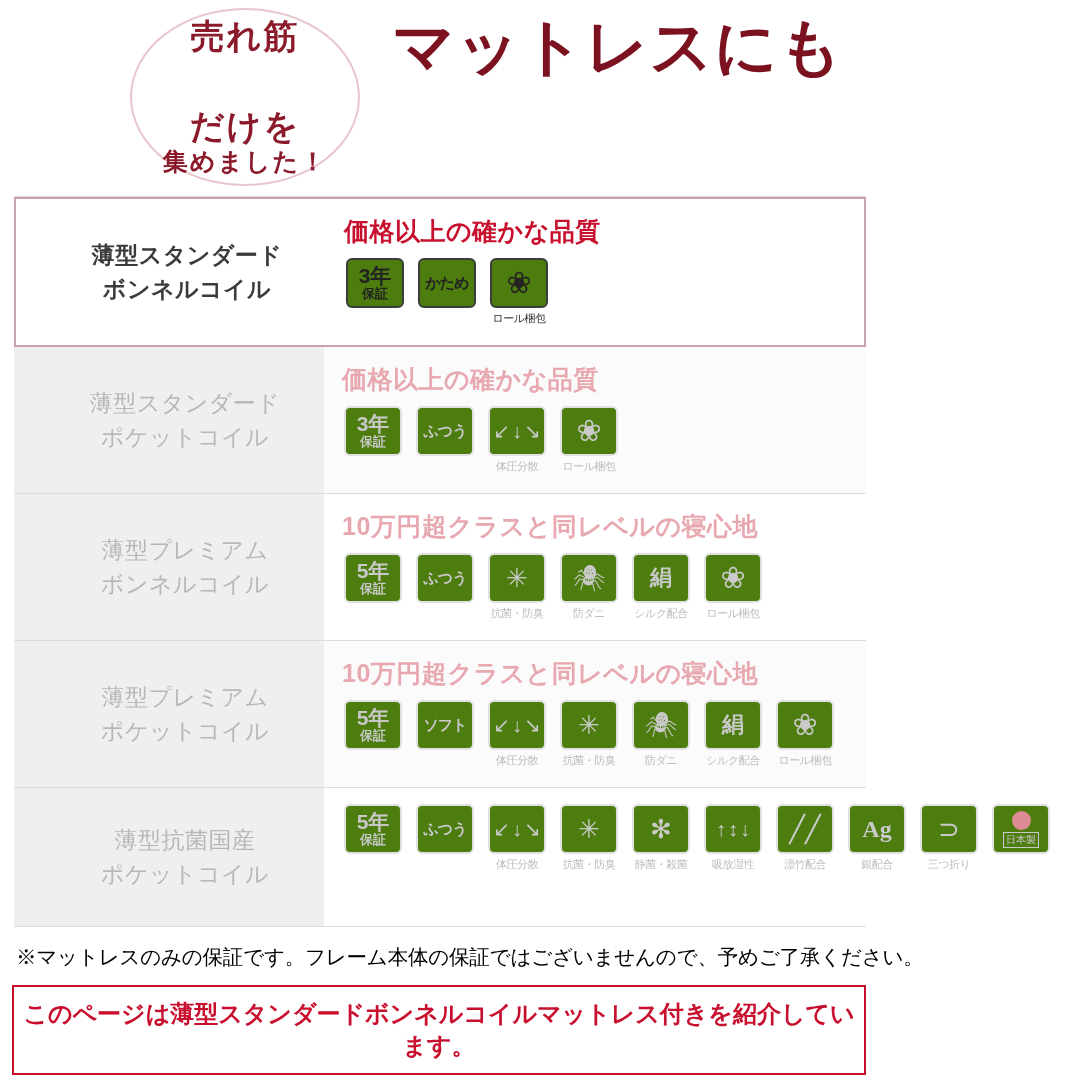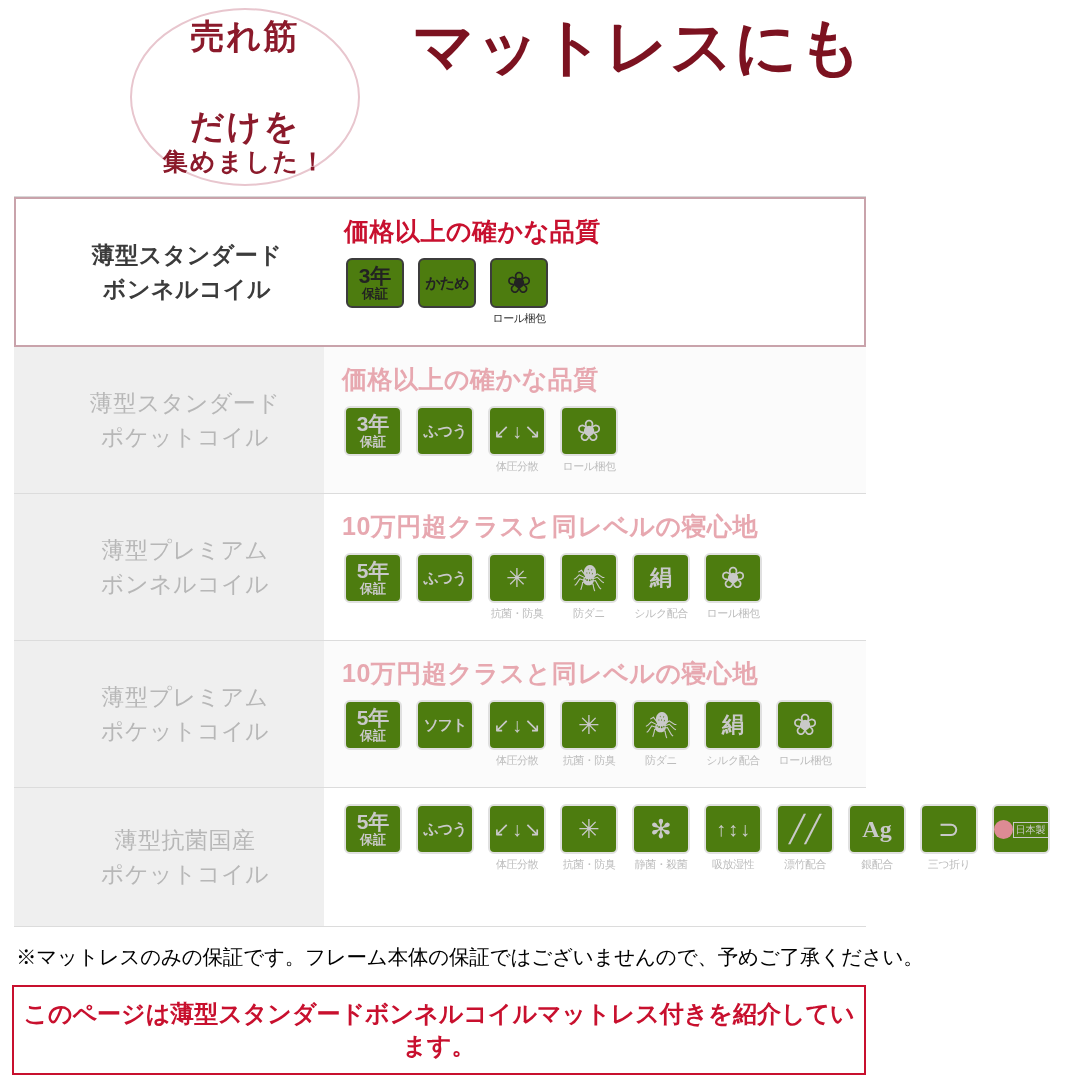--- a/index.html
+++ b/index.html
@@ -46,21 +46,21 @@
     letter-spacing: 2px;
     line-height: 1.22;
     color: #8b1a2b;
   }
   .badge-line.l1 { font-size: 34px; }
   .badge-line.l2 { font-size: 34px; margin-top: 48px; }
   .badge-line.l3 { font-size: 25px; }
 
   .headline {
     position: absolute;
-    left: 412px;
+    left: 392px;
     top: 14px;
     color: #7c1220;
     font-family: "DejaVu Serif", serif;
     font-weight: bold;
     line-height: 1.06;
     letter-spacing: 1px;
   }
   .headline .h1 { font-size: 62px; display: block; }
   .headline .h2 { font-size: 62px; display: block; }
 
@@ -162,21 +162,21 @@
   .box .word { font-size: 17px; font-weight: bold; letter-spacing: -1px; }
   .box .word.sm2 { font-size: 15px; }
   .box .kanji { font-size: 22px; font-weight: bold; }
   .box .ag { font-size: 24px; font-weight: bold; font-family: "Liberation Serif", serif; }
 
   
   .glyph { font-size: 26px; line-height: 1; }
   .spiral { font-size: 30px; line-height: 1; }
   .jp-flag {
     width: 58px; height: 50px;
-    display: flex; flex-direction: row;
+    display: flex; flex-direction: column;
     align-items: center; justify-content: center;
   }
   .jp-dot {
     width: 19px; height: 19px; border-radius: 50%;
     background: #dd8b94;
   }
   .jp-text { font-size: 10px; margin-top: 2px; border: 1px solid currentColor; padding: 0 2px; }
 
   .arrows { display:flex; align-items:flex-end; gap:2px; }
   .arrows span { font-size: 20px; line-height: 1; }

